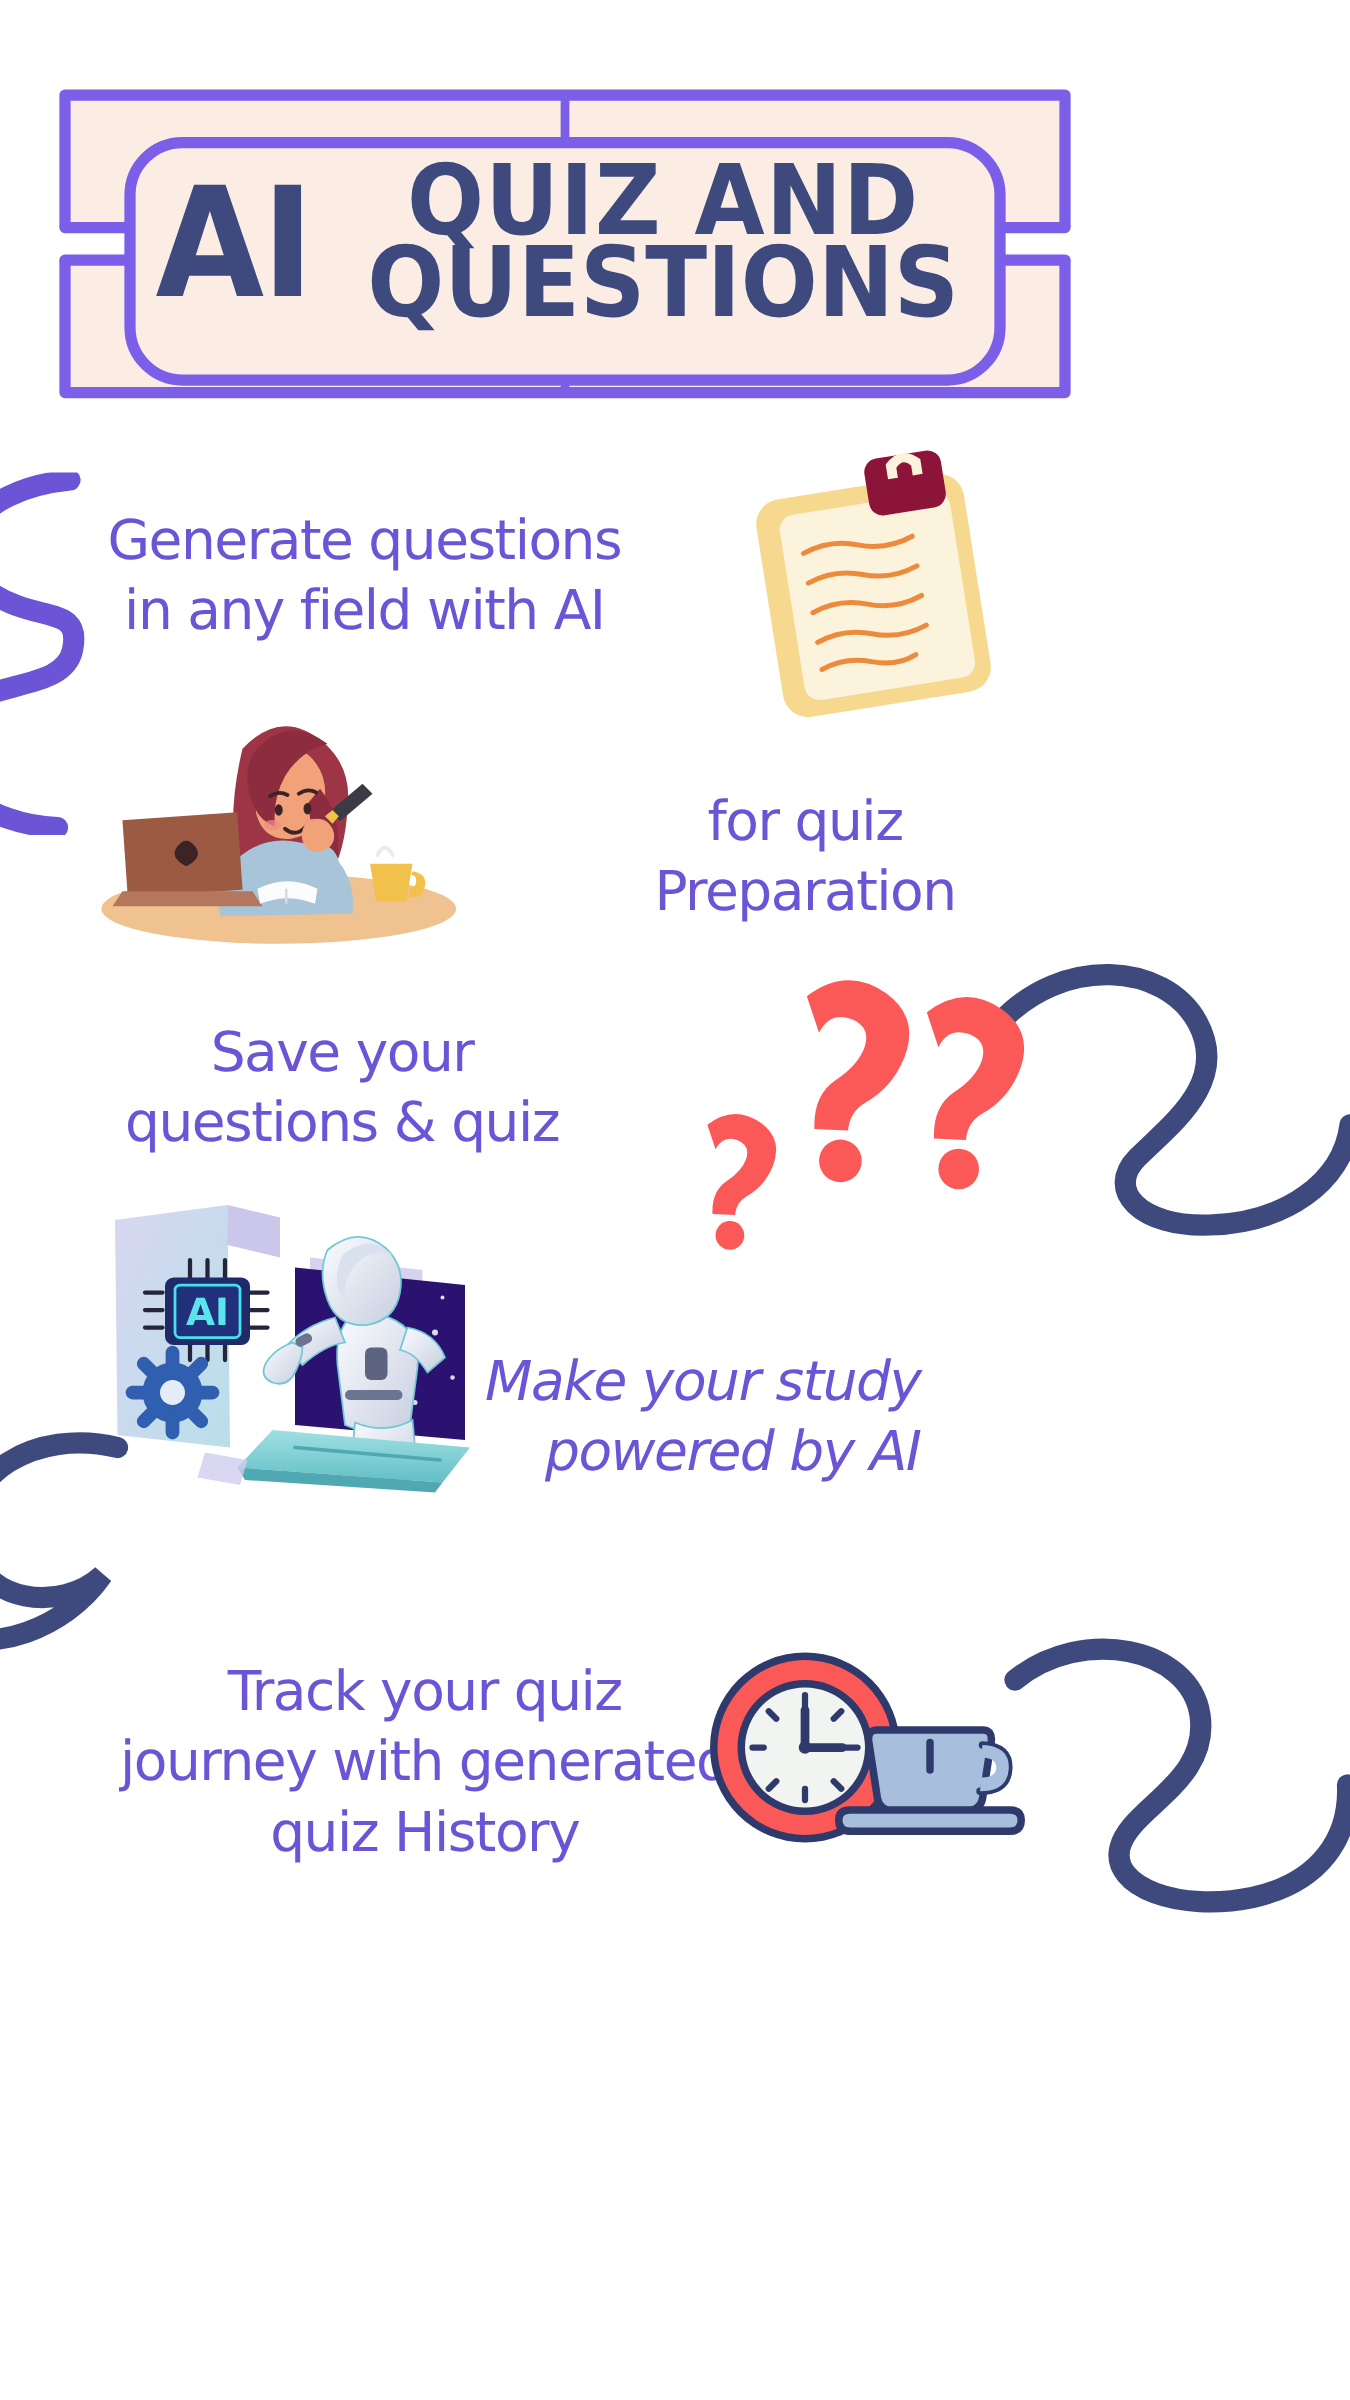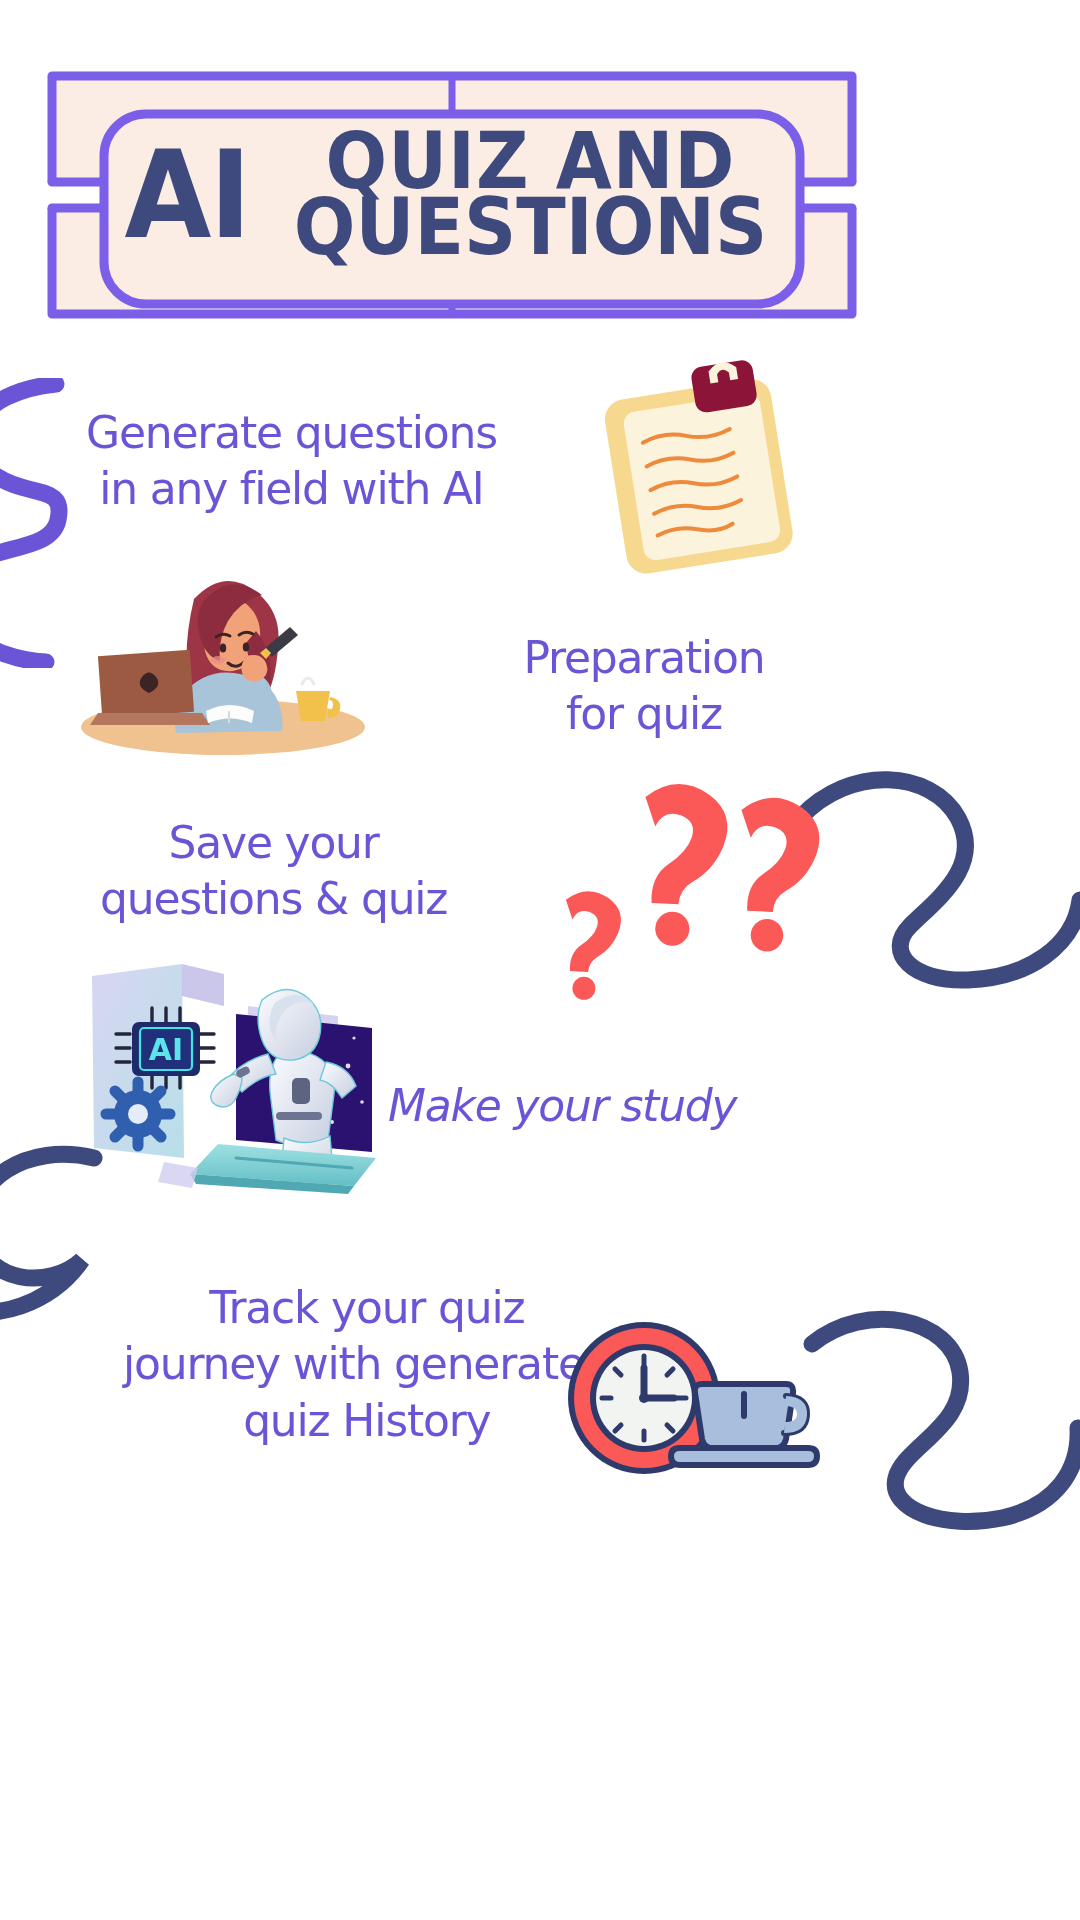--- a/index.html
+++ b/index.html
@@ -62,21 +62,21 @@
     white-space:nowrap;
     text-align:center;
   }
   .caption .ln { display:block; }
   .caption.right { text-align:right;font-style:italic; }
 
   #cap-generate { left:86px;  top:405px;  }
   #cap-prep     { left:489px; top:630px;  width:310px; text-align:center; }
   #cap-save     { left:100px;  top:815px;  }
   #cap-study    { left:388px; top:1078px; text-align:right; }
-  #cap-track    { left:96px;  top:1280px;margin-left:27px; }
+  #cap-track    { left:96px;  top:1326px; }
 
   
   .illus { position:absolute; }
   #illus-clipboard { left:598px; top:362px;  width:206px; height:218px; }
   #illus-woman     { left:78px;  top:545px;  width:290px; height:215px; }
   #illus-qmarks    { left:530px; top:775px;  width:300px; height:215px; }
   #illus-robot     { left:86px;  top:962px;  width:290px; height:240px; }
   #illus-clock     { left:562px; top:1318px; width:260px; height:160px; }
   .illus svg { display:block; width:100%; height:100%; overflow:visible; }
 </style>
@@ -198,22 +198,22 @@
       <path d="M128 166 q24 -12 48 0 l-2 12 q-22 -9 -44 0 z" fill="#FCFCFC"></path>
       <path d="M151 166 v12" stroke="#D8D8E0" stroke-width="2"></path>
 
       <path d="M218 146 h34 l-5 30 h-24 z" fill="#F2C14B"></path>
       <path d="M252 152 q12 2 10 12 q-2 10 -13 9 l1 -8 q5 0 5 -5 q0 -5 -4 -5 z" fill="#F2C14B"></path>
       <path d="M224 139 q6 -12 12 0" stroke="#E5E5EA" stroke-width="3" fill="none" stroke-linecap="round" opacity="0.8"></path>
     </svg>
   </div>
 
   <div class="caption" id="cap-prep">
+    <span class="ln">for quiz</span>
     <span class="ln">Preparation</span>
-    <span class="ln">for quiz</span>
   </div>
 
   <div class="illus" id="illus-qmarks">
     <svg viewBox="0 0 300 215">
       <g fill="#FB5858">
 
         <g transform="translate(74,0) scale(1.22)">
           <path d="M34 18 q26 -20 52 -2 q22 16 12 42 q-8 20 -26 30 q-10 6 -11 18 l-22 -1
                    q-1 -22 14 -32 q15 -10 19 -22 q4 -13 -9 -18 q-14 -5 -21 9 z"></path>
           <circle cx="56" cy="126" r="14"></circle>
@@ -318,20 +318,21 @@
       <path d="M132 182 L290 196 L268 224 L104 212 z" fill="url(#lapGrad)"></path>
       <path d="M150 196 L266 206" stroke="#4FA8B2" stroke-width="3" stroke-linecap="round"></path>
       <path d="M104 212 L268 224 L262 232 L110 222 z" fill="#4FA8B2"></path>
 
       <path d="M78 200 L112 206 L106 226 L72 220 z" fill="#CFCDEE" opacity="0.8"></path>
     </svg>
   </div>
 
   <div class="caption right" id="cap-study">
     <span class="ln">Make your study</span>
+    <span class="ln">powered by AI</span>
   </div>
 
   <div class="caption" id="cap-track">
     <span class="ln">Track your quiz</span>
     <span class="ln">journey with generated</span>
     <span class="ln">quiz History</span>
   </div>
 
   <div class="illus" id="illus-clock">
     <svg viewBox="0 0 260 160">

